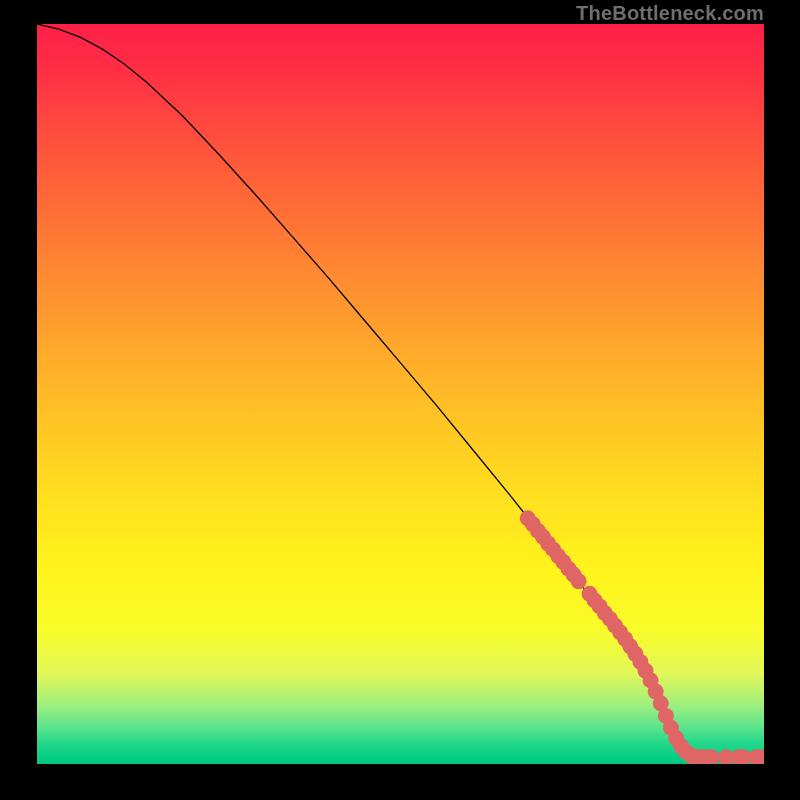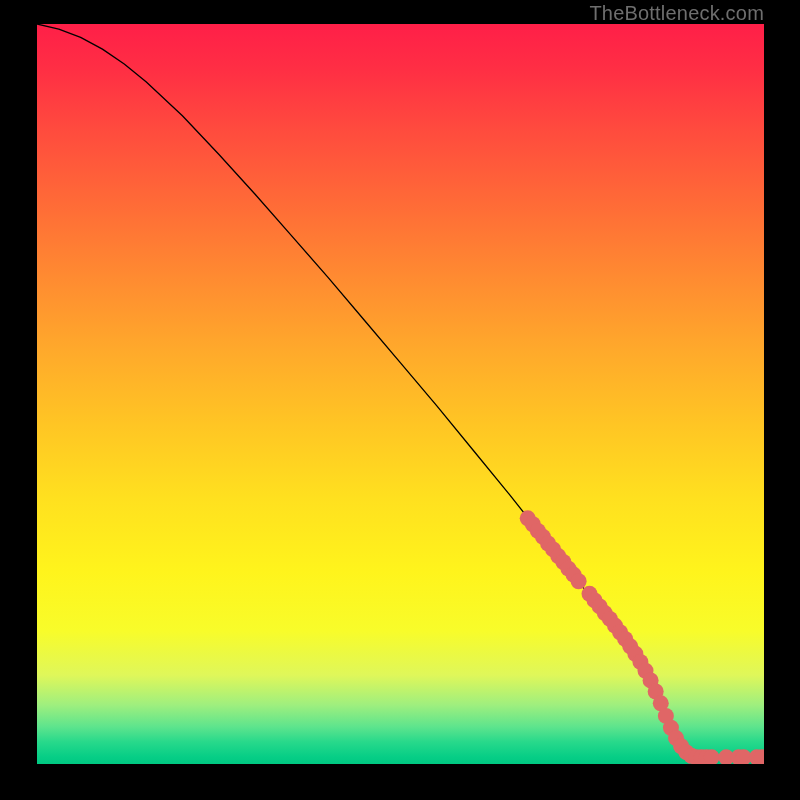--- a/index.html
+++ b/index.html
@@ -50,21 +50,21 @@
     top: 0;
     width: 727px;
     height: 740px;
   }
   .watermark {
     position: absolute;
     top: 2px;
     right: 36px;
     color: #6e6e6e;
     font-size: 20px;
-    font-weight: 400;
+    font-weight: 700;
     letter-spacing: 0.2px;
     user-select: none;
   }
 </style>
 </head>
 <body>
 
 <div class="frame">
   <div class="watermark">TheBottleneck.com</div>
   <div class="plot">

